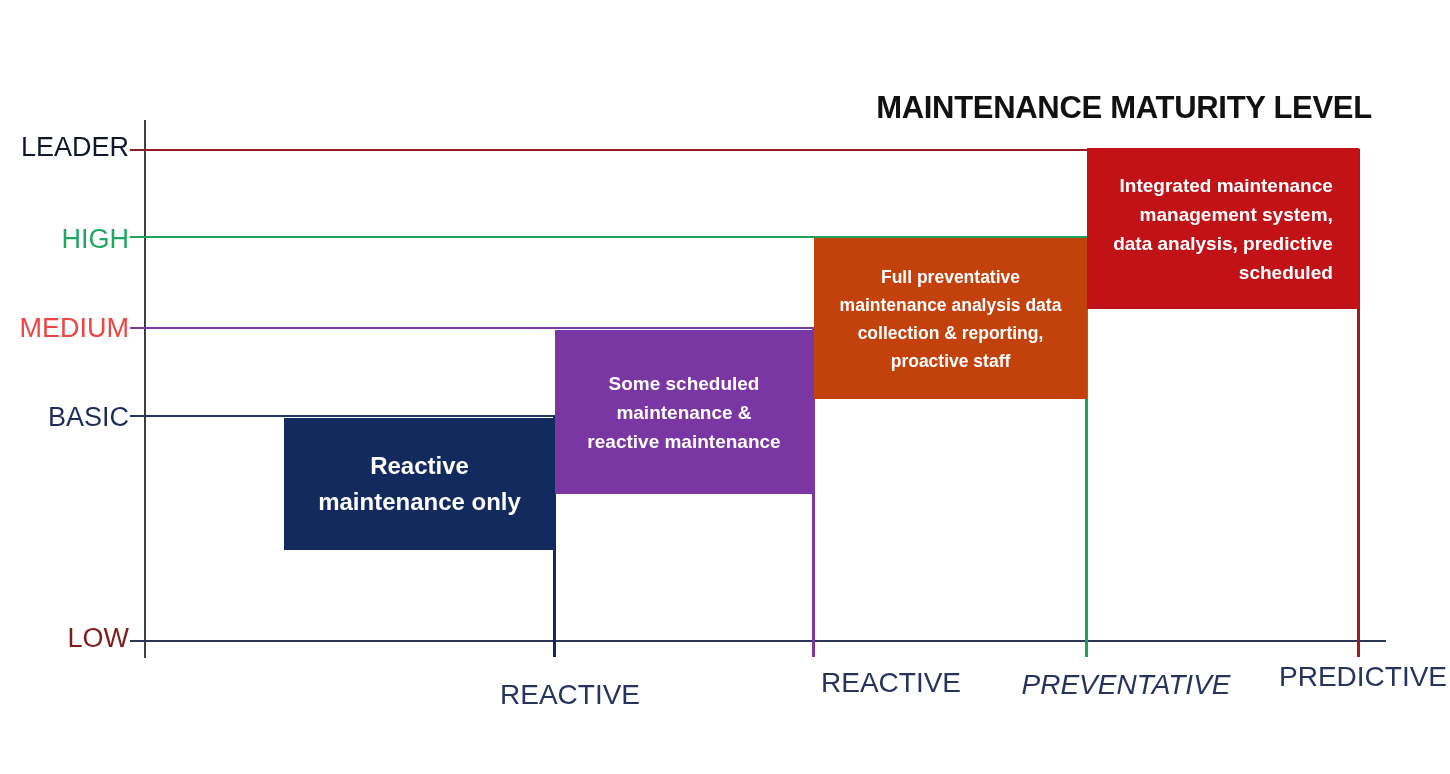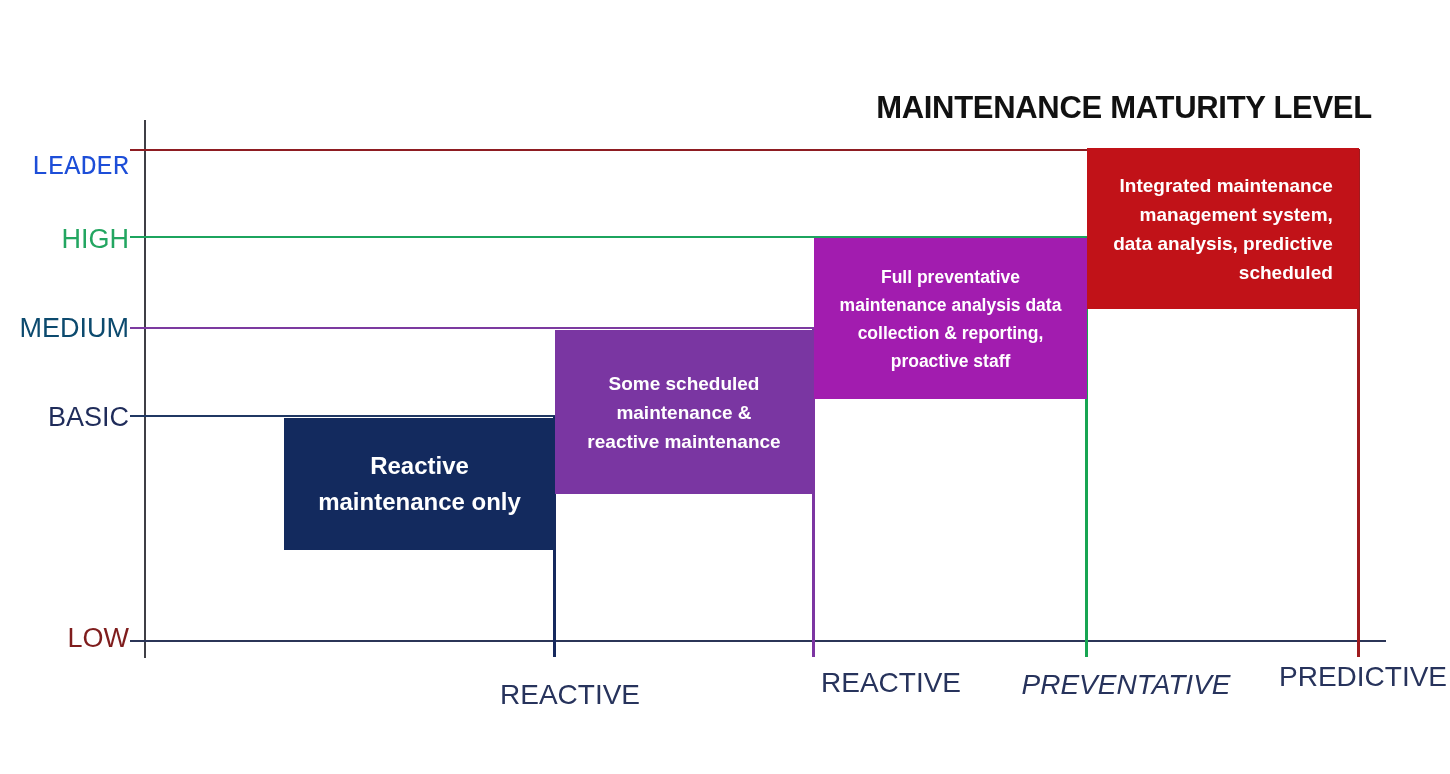--- a/index.html
+++ b/index.html
@@ -86,41 +86,41 @@
   </div>
 
   <div class="stage-box box-planned" style="left: 543px; top: 330px; width: 258px; height: 164px; background-color: rgb(122, 54, 162);">
     <div>
       <span>Some scheduled</span>
       <span>maintenance &amp;</span>
       <span>reactive maintenance</span>
     </div>
   </div>
 
-  <div class="stage-box box-preventative" style="left: 802px; top: 238px; width: 273px; height: 161px; background-color: #a21caf;">
+  <div class="stage-box box-preventative" style="left: 802px; top: 238px; width: 273px; height: 161px; background-color: #c2410c;">
     <div>
       <span>Full preventative</span>
       <span>maintenance analysis data</span>
       <span>collection &amp; reporting,</span>
       <span>proactive staff</span>
     </div>
   </div>
 
   <div class="stage-box box-predictive" style="left: 1075px; top: 148px; width: 272px; height: 161px; background-color: rgb(193, 18, 24);">
     <div>
       <span>Integrated maintenance</span>
       <span>management system,</span>
       <span>data analysis, predictive</span>
       <span>scheduled</span>
     </div>
   </div>
 
-  <div class="ylabel" style="top: 152px; color: #1d4ed8; font-family: Liberation Mono, monospace;">LEADER</div>
+  <div class="ylabel" style="top: 132px; color: #0f172a;">LEADER</div>
   <div class="ylabel" style="top: 224px; color: rgb(35, 166, 97);">HIGH</div>
-  <div class="ylabel" style="top: 313px; color: #0c4a6e;">MEDIUM</div>
+  <div class="ylabel" style="top: 313px; color: #ef4444;">MEDIUM</div>
   <div class="ylabel" style="top: 402px; color: rgb(31, 44, 90);">BASIC</div>
   <div class="ylabel" style="top: 623px; color: #7f1d1d;">LOW</div>
 
   <div class="xlabel" style="left:458px; top:680px; width:200px;">REACTIVE</div>
   <div class="xlabel" style="left:779px; top:668px; width:200px;">REACTIVE</div>
   <div class="xlabel" style="left:1002px; top:670px; width:224px;font-style:italic;">PREVENTATIVE</div>
   <div class="xlabel" style="left:1252px; top:662px; width:198px;">PREDICTIVE</div>
 
 </div>
 

